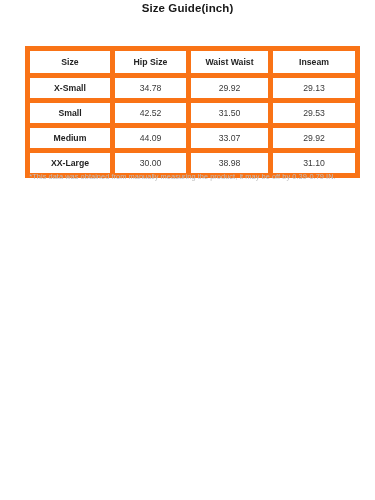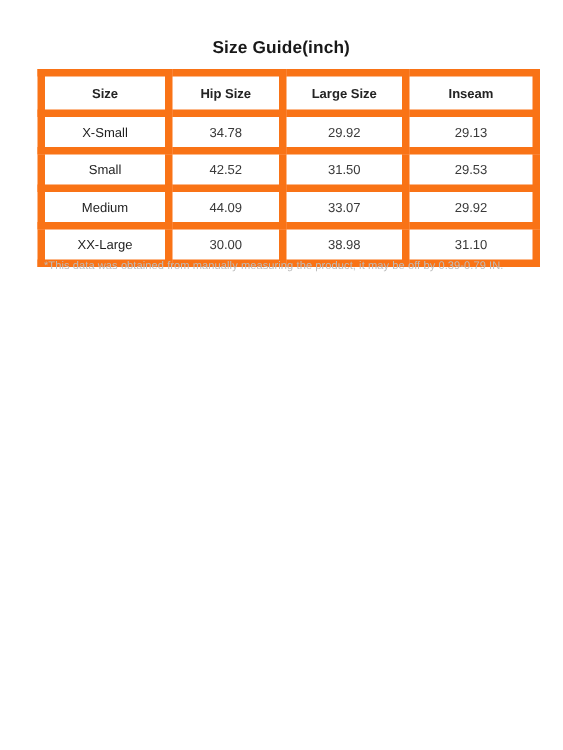--- a/index.html
+++ b/index.html
@@ -16,21 +16,21 @@
   }
   .page {
     position: relative;
     width: 375px;
     height: 500px;
     background: #ffffff;
     box-sizing: border-box;
   }
   .guide-title {
     position: absolute;
-    top: 26px;
+    top: 2px;
     left: 0;
     width: 375px;
     text-align: center;
     font-size: 11.5px;
     font-weight: bold;
     color: #181818;
     letter-spacing: 0.1px;
   }
   .size-table-wrap {
     position: absolute;
@@ -57,21 +57,21 @@
     font-weight: bold;
     color: #242424;
   }
   table.size-table td {
     height: 20px;
     font-size: 8.7px;
     font-weight: normal;
     color: #3a3a3a;
   }
   table.size-table td.size-cell {
-    font-weight: normal;
+    font-weight: bold;
     color: #1f1f1f;
   }
   col.c-size   { width: 85px; }
   col.c-hip    { width: 76px; }
   col.c-waist  { width: 82px; }
   col.c-inseam { width: 87px; }
   .guide-note {
     position: absolute;
     top: 172px;
     left: 0;
@@ -95,21 +95,21 @@
       <colgroup>
         <col class="c-size">
         <col class="c-hip">
         <col class="c-waist">
         <col class="c-inseam">
       </colgroup>
       <thead>
         <tr>
           <th>Size</th>
           <th>Hip Size</th>
-          <th>Large Size</th>
+          <th>Waist Waist</th>
           <th>Inseam</th>
         </tr>
       </thead>
       <tbody>
         <tr>
           <td class="size-cell">X-Small</td>
           <td>34.78</td>
           <td>29.92</td>
           <td>29.13</td>
         </tr>

